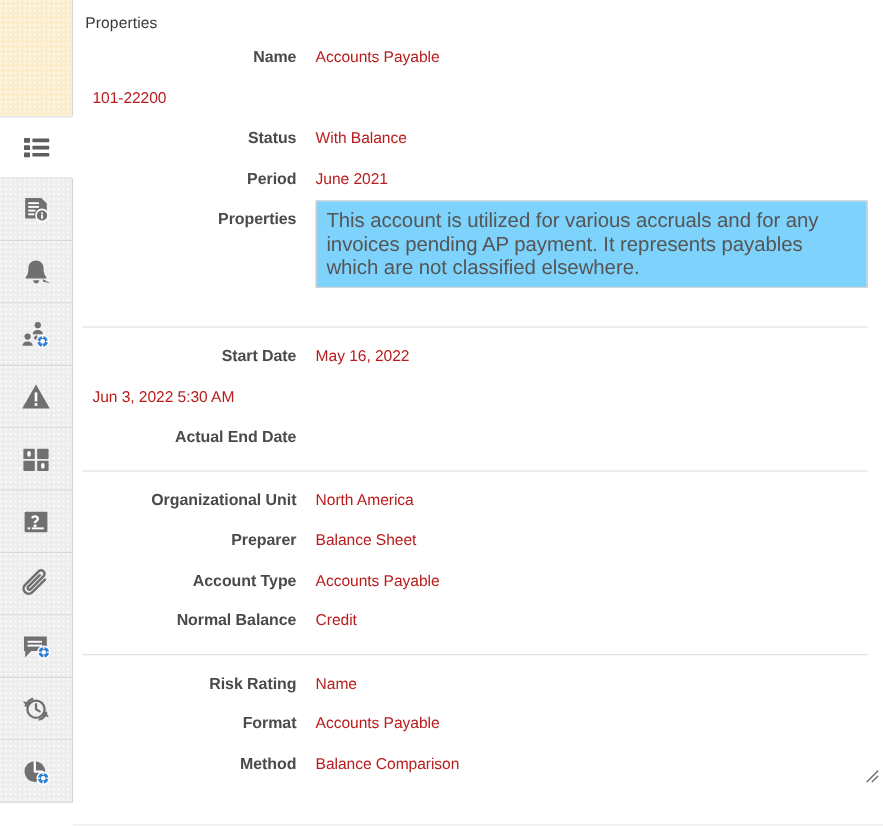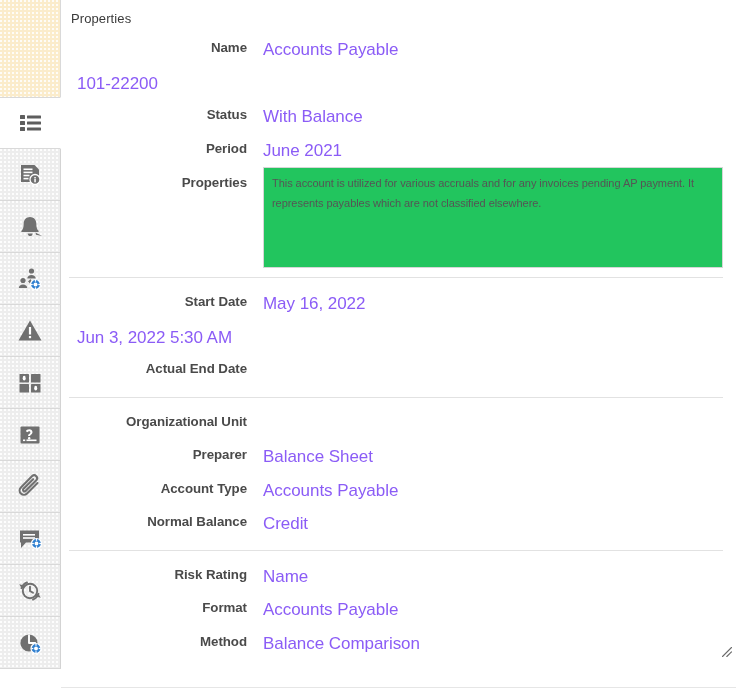--- a/index.html
+++ b/index.html
@@ -116,45 +116,45 @@
     font-size: 13.3px;
     font-weight: bold;
     color: #4a4a4a;
     padding-top: 7px;
     padding-right: 0;
     box-sizing: border-box;
     letter-spacing: -.05px;
   }
   .row .val {
     flex: 1 1 auto;
-    font-size: 17px;
-    color: #8b5cf6;
+    font-size: 13px;
+    color: #b91c1c;
     padding-top: 7px;
     padding-left: 16px;
     box-sizing: border-box;
     letter-spacing: -.05px;
   }
 
   
   .row.desc { min-height: 96px; }
   .row.desc .lbl { padding-top: 8px; }
   .desc-wrap {
     flex: 1 1 auto;
     padding-left: 16px;
     box-sizing: border-box;
     padding-right: 13px;
   }
   .desc-box {
     position: relative;
     border: 1px solid #d6d6d6;
-    background: #22c55e;
-    height: 101px;
+    background: #7dd3fc;
+    height: 73px;
     box-sizing: border-box;
     padding: 6px 8px 0 8px;
-    font-size: 11px;
+    font-size: 17px;
     line-height: 19.5px;
     color: #555555;
     overflow: hidden;
     cursor: text;
     letter-spacing: -.05px;
   }
   .resize-grip {
     position: absolute;
     right: 2px;
     bottom: 1px;
@@ -393,20 +393,21 @@
           <div class="lbl">Actual End Date</div>
           <div class="val"></div>
         </div>
       </div>
 
       <hr class="sep">
 
       <div>
         <div class="row">
           <div class="lbl">Organizational Unit</div>
+          <div class="val">North America</div>
         </div>
         <div class="row">
           <div class="lbl">Preparer</div>
           <div class="val">Balance Sheet</div>
         </div>
         <div class="row">
           <div class="lbl">Account Type</div>
           <div class="val">Accounts Payable</div>
         </div>
         <div class="row">

